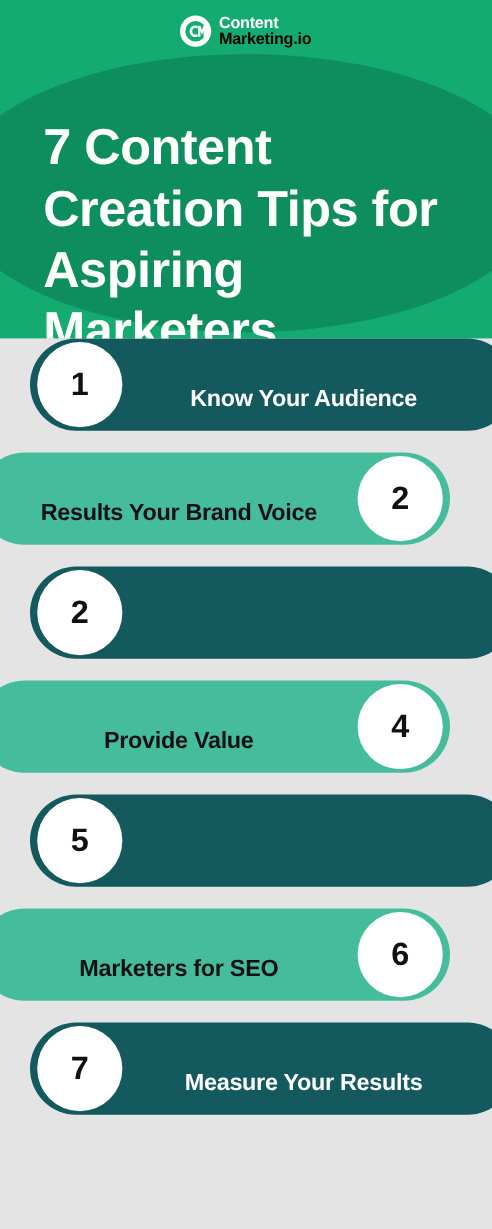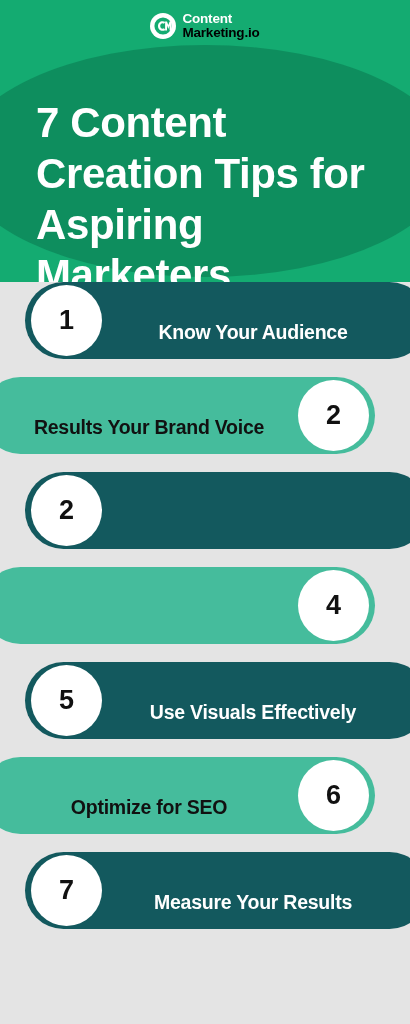--- a/index.html
+++ b/index.html
@@ -190,32 +190,32 @@
     </div>
 
     <div class="row left">
       <div class="bar"></div>
       <div class="num">2</div>
     </div>
 
     <div class="row right">
       <div class="bar"></div>
       <div class="num">4</div>
+      <div class="label">Provide Value</div>
     </div>
 
     <div class="row left">
       <div class="bar"></div>
       <div class="num">5</div>
-      <div class="label">Use Visuals Effectively</div>
     </div>
 
     <div class="row right">
       <div class="bar"></div>
       <div class="num">6</div>
-      <div class="label">Optimize for SEO</div>
+      <div class="label">Marketers for SEO</div>
     </div>
 
     <div class="row left">
       <div class="bar"></div>
       <div class="num">7</div>
       <div class="label">Measure Your Results</div>
     </div>
 
   </div>
 </div>

